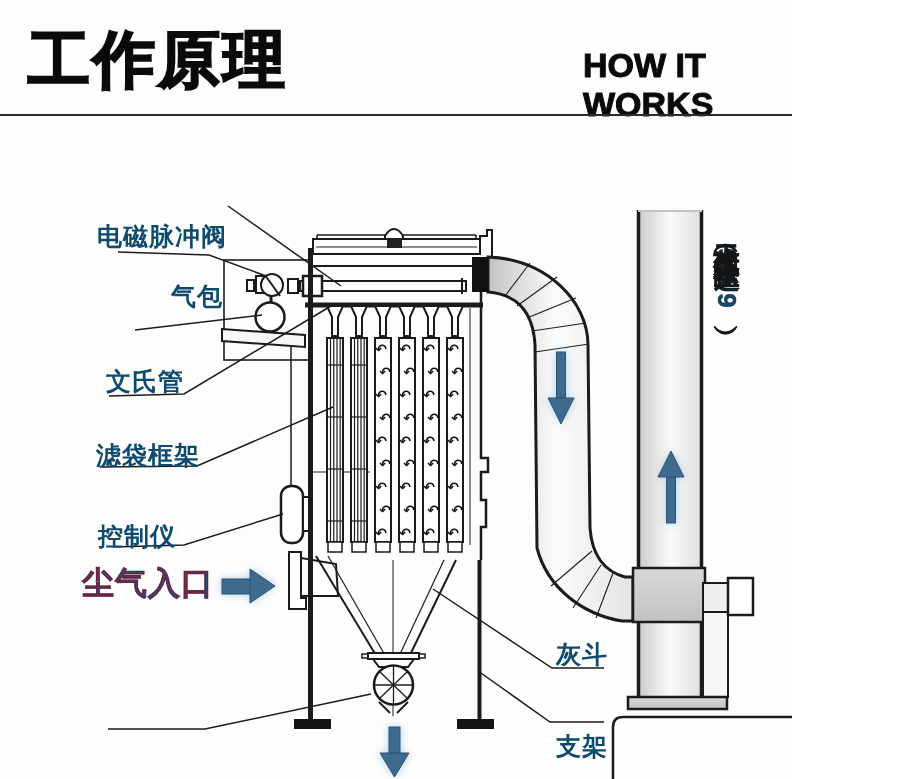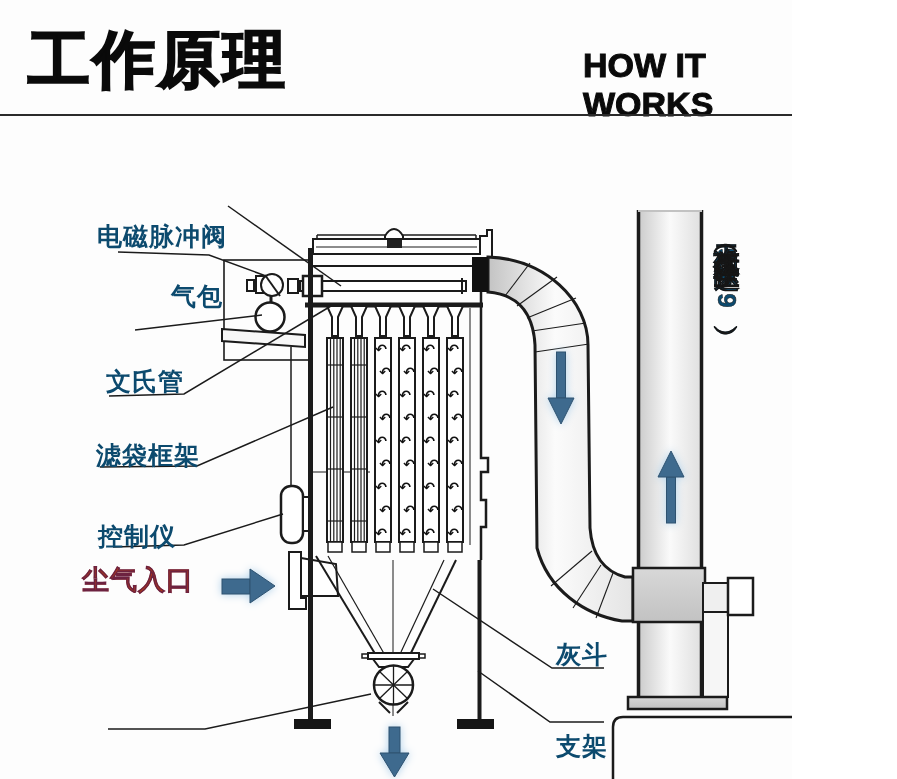--- a/index.html
+++ b/index.html
@@ -5,21 +5,21 @@
   html,body{margin:0;padding:0;background:#ffffff;}
   #stage{position:relative;width:792px;height:779px;background:#fdfdfd;overflow:hidden;
          font-family:"Liberation Sans","DejaVu Sans",sans-serif;}
   .title-zh{position:absolute;left:28px;top:18px;font-size:62px;font-weight:900;color:#0a0a0a;
             letter-spacing:3px;-webkit-text-stroke:2px #0a0a0a;}
   .title-en{position:absolute;left:576px;top:46px;font-size:34px;font-weight:800;color:#0a0a0a;
             letter-spacing:0px;margin-left:7px;-webkit-text-stroke:1px #0a0a0a;}
   .rule{position:absolute;left:0;top:114px;width:897px;height:2px;background:#2b2b2b;}
   .lbl{position:absolute;font-size:25px;font-weight:700;color:#0c4a6e;white-space:nowrap;
        letter-spacing:1px;}
-  .lbl-inlet{font-size:27px;font-weight:800;color:#c2410c;-webkit-text-stroke:0.6px #6d2240;}
+  .lbl-inlet{font-size:32px;font-weight:800;color:#0369a1;-webkit-text-stroke:0.6px #6d2240;}
   .lbl-outlet{font-size:26px;font-weight:800;}
   .vert{writing-mode:vertical-rl;text-orientation:mixed;font-size:26px;letter-spacing:3px;
         -webkit-text-stroke:0.5px #161616;}
   svg{position:absolute;left:0;top:0;}
   .ln{stroke:#1b1b1b;fill:none;}
   .swirl{font-size:14px;font-weight:bold;fill:#111;text-anchor:middle;
          font-family:"DejaVu Sans",sans-serif;}
   .arrowglow{filter:drop-shadow(0 0 4px #aed0ea);}
 </style>
 </head>

